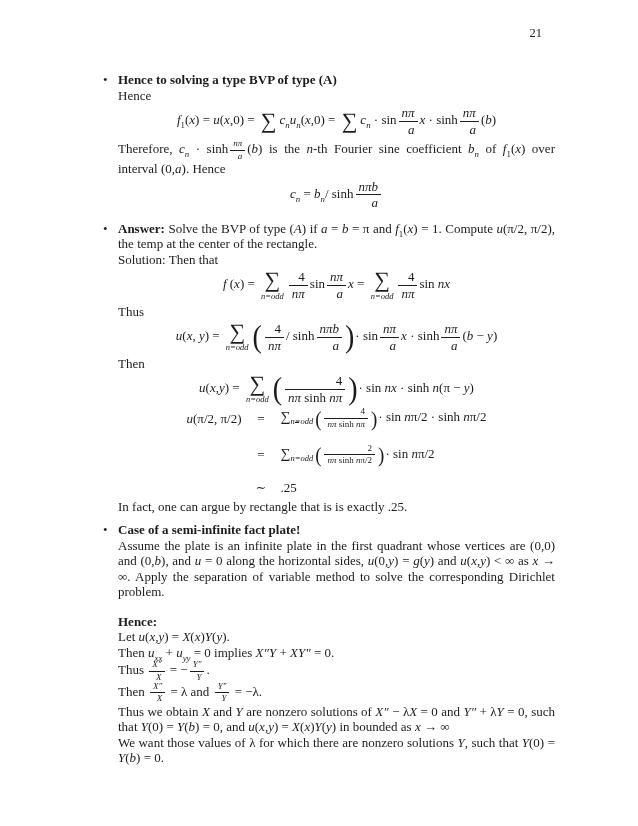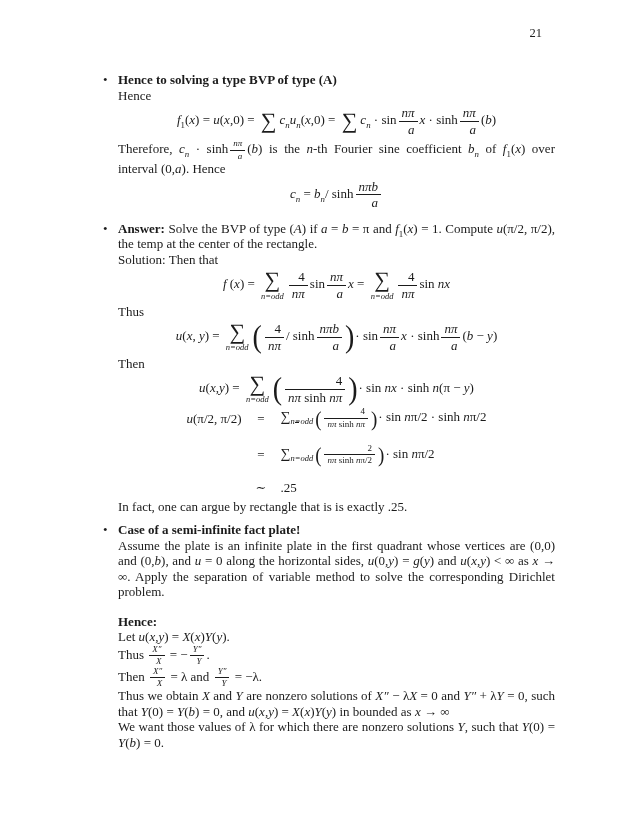--- a/index.html
+++ b/index.html
@@ -103,20 +103,21 @@
         </div>
       </div>
       <div class="item">
         <span class="marker">•</span>
         <div class="item-body">
           <div class="para"><span class="bf">Case of a semi-infinite fact plate!</span></div>
           <div class="para"><span class="rm">Assume the plate is an infinite plate in the first quadrant whose vertices are (0,0) and (0,<i>b</i>), and <i>u</i> = 0 along the horizontal sides, <i>u</i>(0,<i>y</i>) = <i>g</i>(<i>y</i>) and <i>u</i>(<i>x</i>,<i>y</i>) &lt; ∞ as <i>x</i> → ∞. Apply the separation of variable method to solve the corresponding Dirichlet problem.</span></div>
           <div class="gap"></div>
           <div class="para"><span class="bf">Hence:</span></div>
           <div class="para"><span class="rm">Let <i>u</i>(<i>x</i>,<i>y</i>) = <i>X</i>(<i>x</i>)<i>Y</i>(<i>y</i>).</span></div>
+          <div class="para"><span class="rm">Then <i>u<sub>xx</sub></i> + <i>u<sub>yy</sub></i> = 0 implies <i>X″Y</i> + <i>XY″</i> = 0.</span></div>
           <div class="para"><span class="rm">Thus </span><span class="frac small"><span class="num"><i>X″</i></span><span class="den"><i>X</i></span></span><span class="rm"> = −</span><span class="frac small"><span class="num"><i>Y″</i></span><span class="den"><i>Y</i></span></span><span class="rm">.</span></div>
           <div class="para"><span class="rm">Then </span><span class="frac small"><span class="num"><i>X″</i></span><span class="den"><i>X</i></span></span><span class="rm"> = λ and </span><span class="frac small"><span class="num"><i>Y″</i></span><span class="den"><i>Y</i></span></span><span class="rm"> = −λ.</span></div>
           <div class="para"><span class="rm">Thus we obtain <i>X</i> and <i>Y</i> are nonzero solutions of <i>X″</i> − λ<i>X</i> = 0 and <i>Y″</i> + λ<i>Y</i> = 0, such that <i>Y</i>(0) = <i>Y</i>(<i>b</i>) = 0, and <i>u</i>(<i>x</i>,<i>y</i>) = <i>X</i>(<i>x</i>)<i>Y</i>(<i>y</i>) in bounded as <i>x</i> → ∞</span></div>
           <div class="para"><span class="rm">We want those values of λ for which there are nonzero solutions <i>Y</i>, such that <i>Y</i>(0) = <i>Y</i>(<i>b</i>) = 0.</span></div>
         </div>
       </div>
     </div>
 </div>
 
 </body></html>

